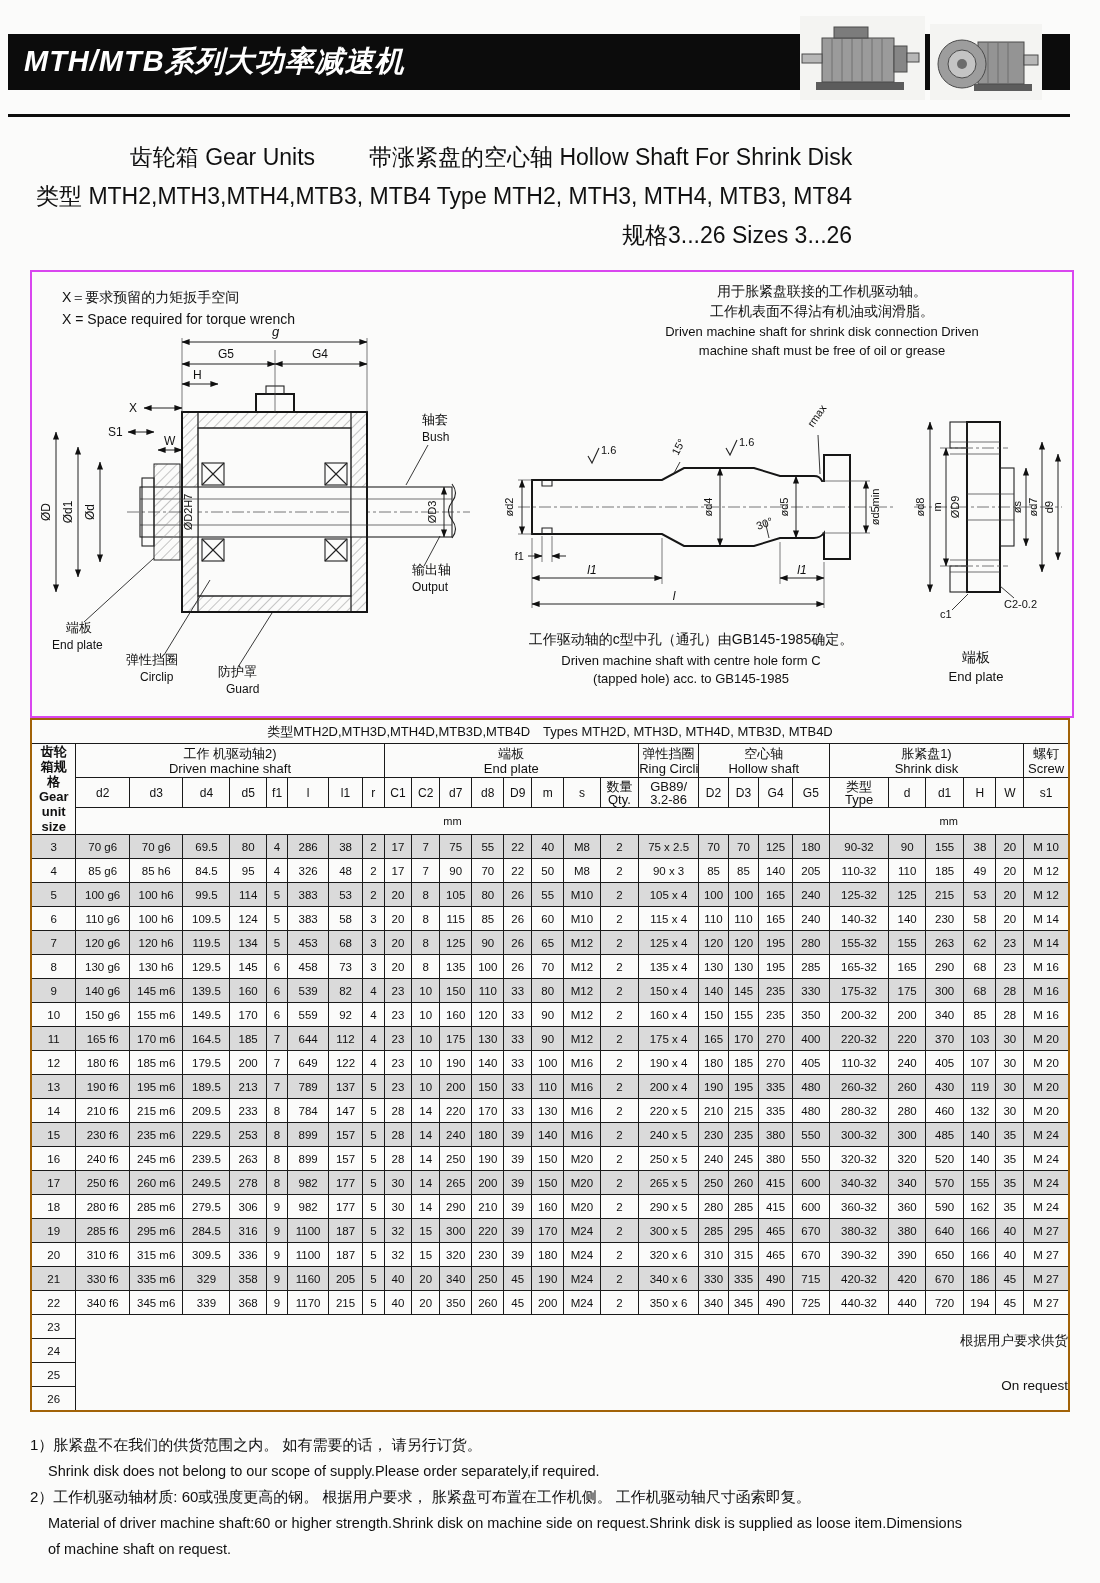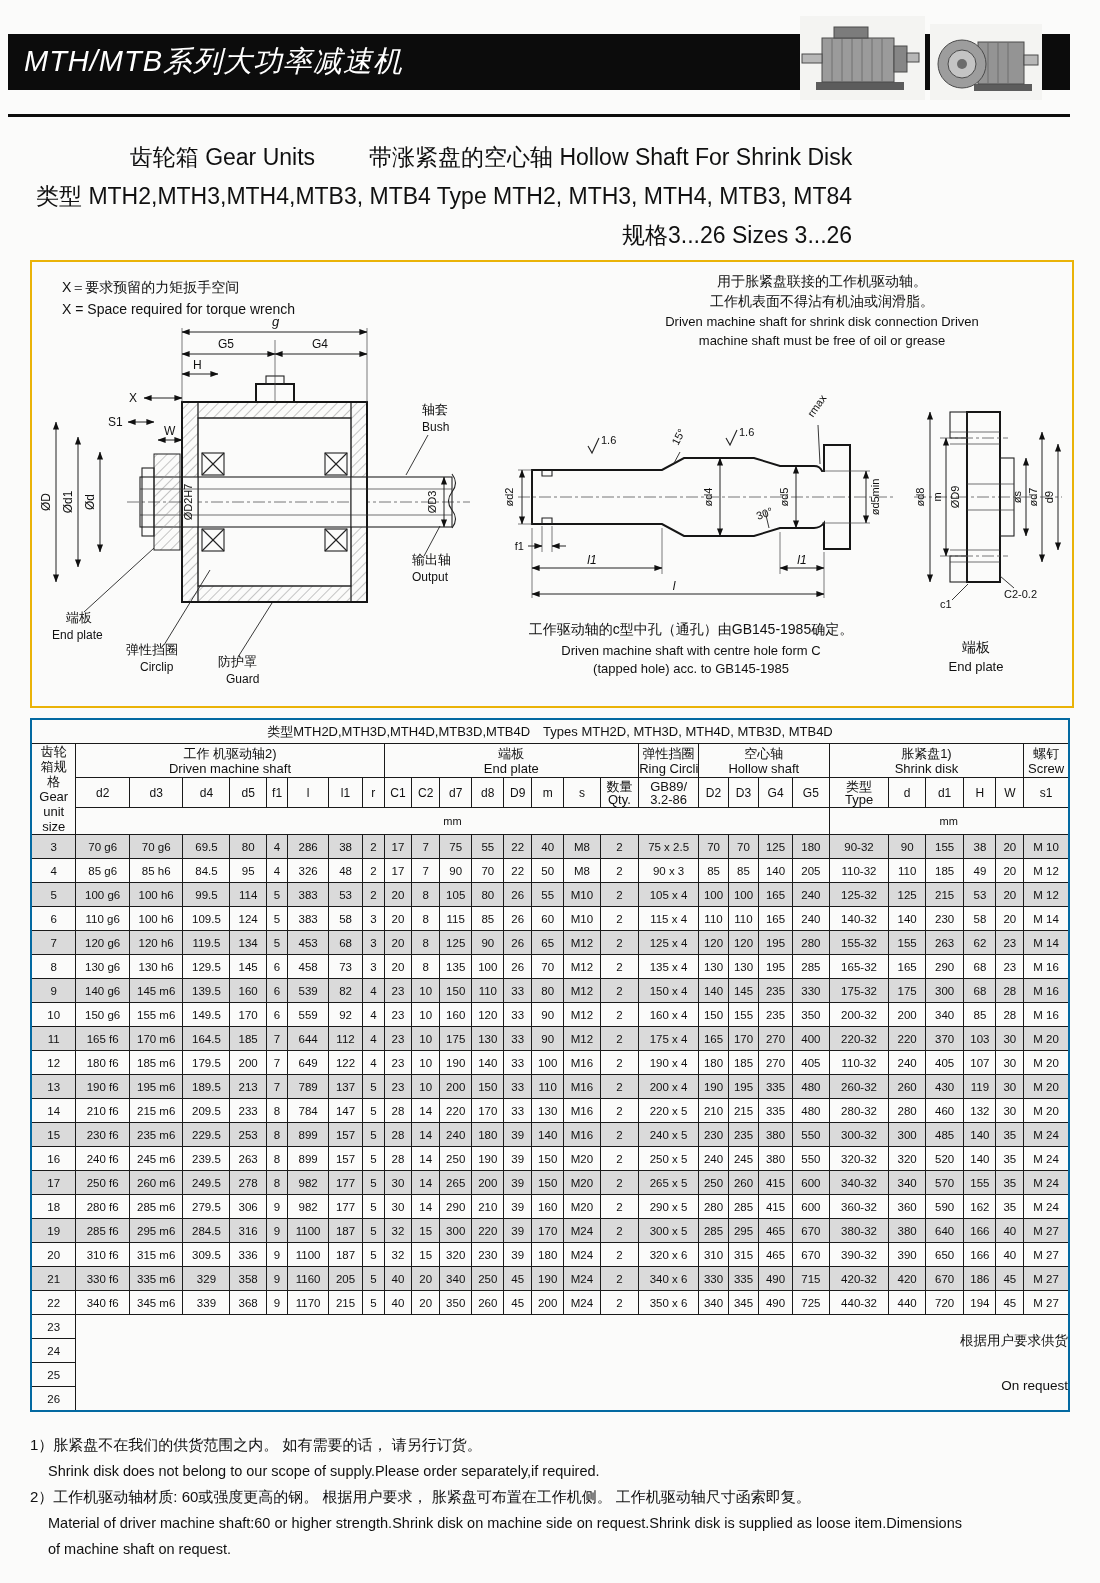--- a/index.html
+++ b/index.html
@@ -1,49 +1,49 @@
 <!DOCTYPE html>
 <html><head>
 <meta charset="utf-8">
 <style>
   html,body{margin:0;padding:0;}
   body{background:#d9d9d9;}
   .page{position:relative;width:1100px;height:1583px;margin:0 auto;background:#fbfbfa;
         font-family:"Liberation Sans","DejaVu Sans",sans-serif;color:#101010;overflow:hidden;}
   
   .header-bar{position:absolute;left:8px;top:34px;width:1062px;height:56px;background:#0c0c0c;}
-  .header-title{position:absolute;left:16px;top:8px;color:#ffffff;font-size:29px;font-weight:normal;
+  .header-title{position:absolute;left:16px;top:8px;color:#ffffff;font-size:29px;font-weight:bold;
         font-style:italic;letter-spacing:1px;white-space:nowrap;}
   .gear-chip{position:absolute;}
   .chip1{left:800px;top:16px;}
   .chip2{left:930px;top:24px;}
   .rule{position:absolute;left:8px;top:114px;width:1062px;height:3px;background:#0c0c0c;}
   
   .intro{position:absolute;left:36px;top:138px;font-size:23px;line-height:39px;white-space:nowrap;text-align:right;}
   .intro .gap{margin-left:54px;}
   
-  .drawing-panel{position:absolute;left:30px;top:260px;width:1040px;height:444px;border:2px solid #eab308;}
+  .drawing-panel{position:absolute;left:30px;top:270px;width:1040px;height:444px;border:2px solid #d946ef;}
   .drawing-svg{display:block;}
   .drawing-svg text{fill:#101010;font-family:"Liberation Sans","DejaVu Sans",sans-serif;}
   .thick{stroke:#161616;stroke-width:2;fill:none;}
   .thin{stroke:#222;stroke-width:1.1;fill:none;}
   .fine{stroke:#333;stroke-width:0.7;fill:none;}
   .dim{stroke:#222;stroke-width:1;fill:none;}
   .ext{stroke:#444;stroke-width:0.7;fill:none;}
   .cl{stroke:#555;stroke-width:0.8;stroke-dasharray:12 3 3 3;fill:none;}
   .ldr{stroke:#222;stroke-width:0.9;fill:none;}
   
   .spec-table-wrap{position:absolute;left:30px;top:718px;width:1040px;}
-  table.spec{border-collapse:collapse;table-layout:fixed;width:1040px;font-size:11.5px;border:2px solid #0369a1;}
+  table.spec{border-collapse:collapse;table-layout:fixed;width:1040px;font-size:11.5px;border:2px solid #a16207;}
   table.spec td{border:1px solid #1a1a1a;text-align:center;vertical-align:middle;padding:0;height:23px;
         overflow:hidden;white-space:nowrap;}
   .title-row td{height:24px;font-size:13px;}
   .group-row td{height:56px;font-size:13px;white-space:normal;}
   .group-row td div{line-height:15px;}
-  .size-head{font-size:11px;}
+  .size-head{font-size:11px;font-weight:bold;}
   .size-head div{line-height:12.5px;}
   .sub-row td{height:30px;font-size:12px;}
   .sub-row td div{line-height:13px;font-size:13px;}
   .mm-row td{height:16px;font-size:11px;}
   tr.shade td{background:#dadada;}
   .req-cell div{line-height:45px;font-size:13.5px;text-align:right;}
   
   .footnotes{position:absolute;left:30px;top:1432px;width:1048px;font-size:15px;line-height:26px;}
   .fn-en{padding-left:18px;font-size:14.5px;}
 </style>

